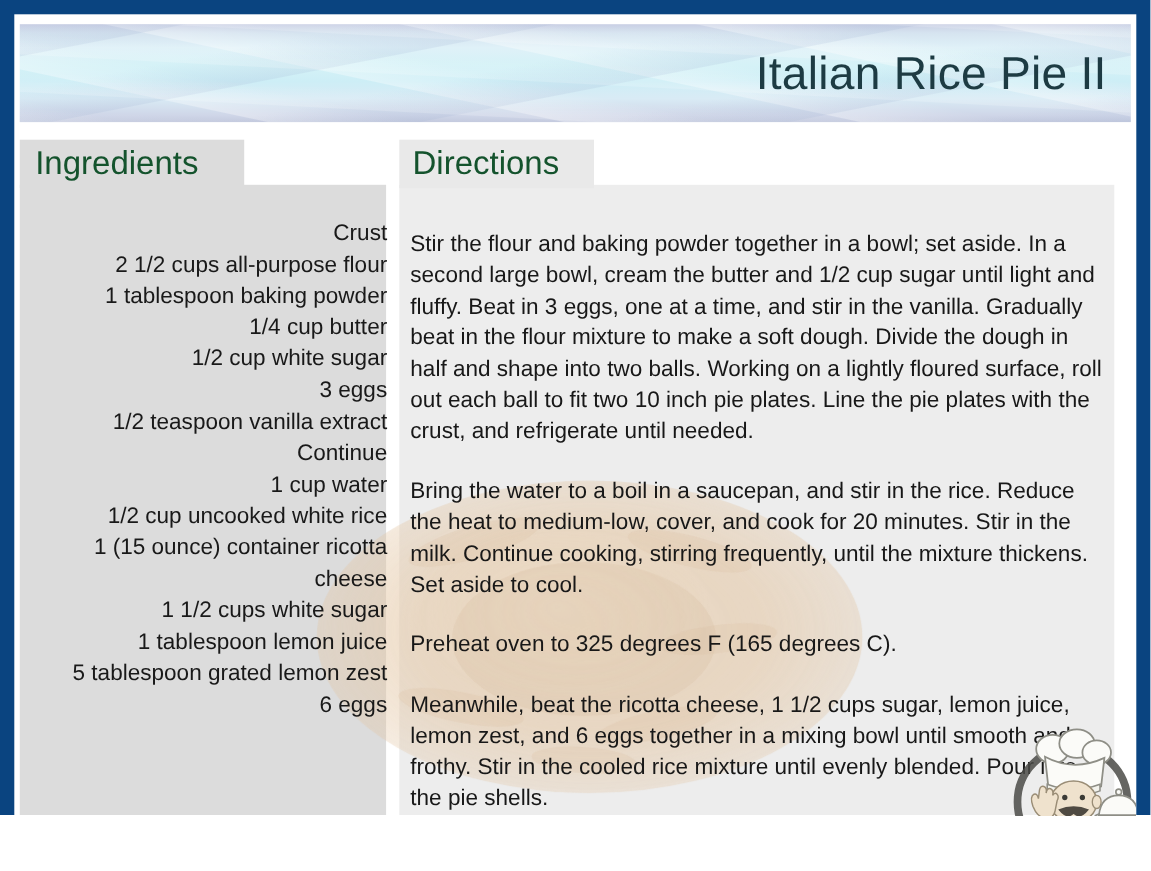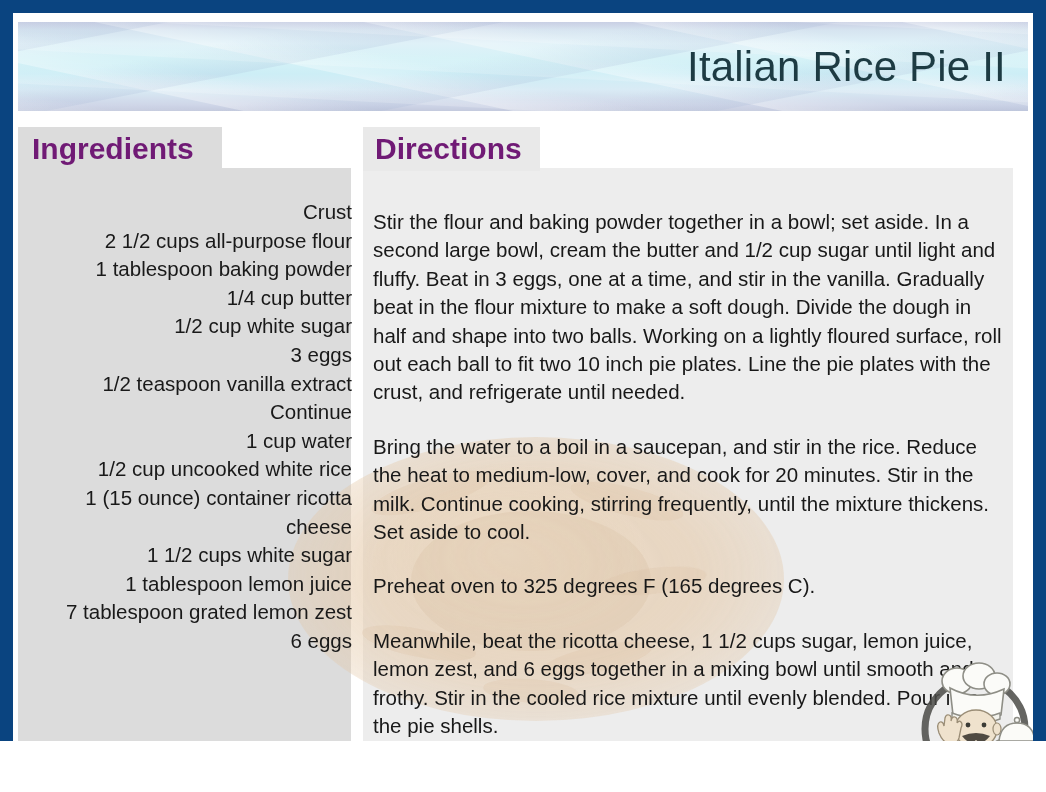--- a/index.html
+++ b/index.html
@@ -115,22 +115,22 @@
 
   
   .section-tab {
     position: absolute;
     background: #e8e8e8;
     display: flex;
     align-items: center;
   }
   .section-tab-label {
     font-size: 30px;
-    color: #701a75;
-    font-weight: bold;
+    color: #14532d;
+    font-weight: normal;
     line-height: 1;
     white-space: nowrap;
   }
 
   
   #ingredients-tab {
     left: 5px;
     top: 114px;
     width: 190px;
     height: 44px;
@@ -262,21 +262,21 @@
         <div class="ingredient-line">1/4 cup butter</div>
         <div class="ingredient-line">1/2 cup white sugar</div>
         <div class="ingredient-line">3 eggs</div>
         <div class="ingredient-line">1/2 teaspoon vanilla extract</div>
         <div class="ingredient-line">Continue</div>
         <div class="ingredient-line">1 cup water</div>
         <div class="ingredient-line">1/2 cup uncooked white rice</div>
         <div class="ingredient-line">1 (15 ounce) container ricotta cheese</div>
         <div class="ingredient-line">1 1/2 cups white sugar</div>
         <div class="ingredient-line">1 tablespoon lemon juice</div>
-        <div class="ingredient-line">7 tablespoon grated lemon zest</div>
+        <div class="ingredient-line">5 tablespoon grated lemon zest</div>
         <div class="ingredient-line">6 eggs</div>
       </div>
 
     <div id="directions-body">
         <p class="direction-step">Stir the flour and baking powder together in a bowl; set aside. In a second large bowl, cream the butter and 1/2 cup sugar until light and fluffy. Beat in 3 eggs, one at a time, and stir in the vanilla. Gradually beat in the flour mixture to make a soft dough. Divide the dough in half and shape into two balls. Working on a lightly floured surface, roll out each ball to fit two 10 inch pie plates. Line the pie plates with the crust, and refrigerate until needed.</p>
         <p class="direction-step">Bring the water to a boil in a saucepan, and stir in the rice. Reduce the heat to medium-low, cover, and cook for 20 minutes. Stir in the milk. Continue cooking, stirring frequently, until the mixture thickens. Set aside to cool.</p>
         <p class="direction-step">Preheat oven to 325 degrees F (165 degrees C).</p>
         <p class="direction-step">Meanwhile, beat the ricotta cheese, 1 1/2 cups sugar, lemon juice, lemon zest, and 6 eggs together in a mixing bowl until smooth and frothy. Stir in the cooled rice mixture until evenly blended. Pour into the pie shells.</p>
         <p class="direction-step">Bake pies in preheated oven until the filling is set and tops are golden brown, about 90 minutes. Cool on racks.</p>
       </div>

